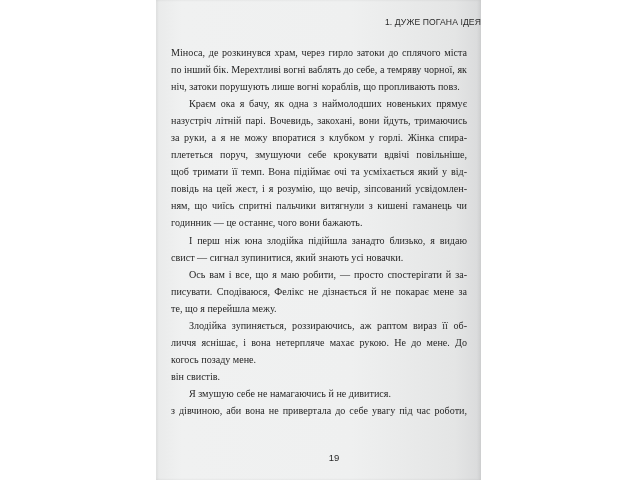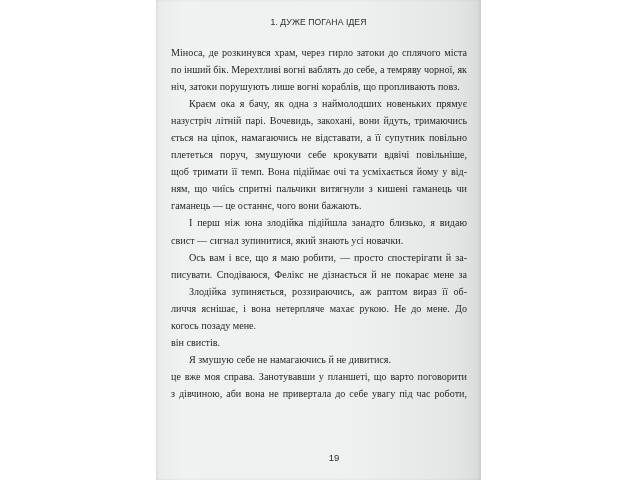--- a/index.html
+++ b/index.html
@@ -17,21 +17,21 @@
     width: 325px;
     height: 480px;
     background: linear-gradient(90deg, #e9eaea 0%, #f0f1f1 8%, #eff0f0 60%, #e4e5e5 92%, #d9dadb 100%);
     box-shadow: inset -2px 0 3px rgba(0,0,0,0.06), inset 2px 0 2px rgba(0,0,0,0.04);
   }
   .chapter-title {
     position: absolute;
     left: 0;
     width: 325px;
     top: 17px;
-    text-align: center;
+    text-align: right;
     font-family: "Liberation Sans", sans-serif;
     font-size: 8.6px;
     letter-spacing: 0.1px;
     color: #2a2a2a;
   }
   .body {
     position: absolute;
     left: 15px;
     top: 44px;
     width: 296px;
@@ -70,31 +70,32 @@
 <body>
 
 <div class="page">
   <div class="chapter-title">1. ДУЖЕ ПОГАНА ІДЕЯ</div>
   <div class="body" id="page-body">
       <span class="line">Міноса, де розкинувся храм, через гирло затоки до сплячого міста</span>
       <span class="line">по інший бік. Мерехтливі вогні ваблять до себе, а темряву чорної, як</span>
       <span class="line last">ніч, затоки порушують лише вогні кораблів, що пропливають повз.</span>
       <span class="line indent">Краєм ока я бачу, як одна з наймолодших новеньких прямує</span>
       <span class="line">назустріч літній парі. Вочевидь, закохані, вони йдуть, тримаючись</span>
-      <span class="line">ється на ціпок, намагаючись не відставати, а її супутник повільно</span>
+      <span class="line">за руки, а я не можу впоратися з клубком у горлі. Жінка спира-</span>
       <span class="line">плететься поруч, змушуючи себе крокувати вдвічі повільніше,</span>
-      <span class="line">щоб тримати її темп. Вона підіймає очі та усміхається йому у від-</span>
+      <span class="line">щоб тримати її темп. Вона підіймає очі та усміхається який у від-</span>
+      <span class="line">повідь на цей жест, і я розумію, що вечір, зіпсований усвідомлен-</span>
       <span class="line">ням, що чиїсь спритні пальчики витягнули з кишені гаманець чи</span>
-      <span class="line last">гаманець — це останнє, чого вони бажають.</span>
+      <span class="line last">годинник — це останнє, чого вони бажають.</span>
       <span class="line indent">І перш ніж юна злодійка підійшла занадто близько, я видаю</span>
       <span class="line last">свист — сигнал зупинитися, який знають усі новачки.</span>
       <span class="line indent">Ось вам і все, що я маю робити, — просто спостерігати й за-</span>
       <span class="line">писувати. Сподіваюся, Фелікс не дізнається й не покарає мене за</span>
+      <span class="line last">те, що я перейшла межу.</span>
       <span class="line indent">Злодійка зупиняється, роззираючись, аж раптом вираз її об-</span>
       <span class="line">личчя яснішає, і вона нетерпляче махає рукою. Не до мене. До</span>
       <span class="line last">когось позаду мене.</span>
       <span class="line last">він свистів.</span>
       <span class="line indent last">Я змушую себе не намагаючись й не дивитися.</span>
-      <span class="line">це вже моя справа. Занотувавши у планшеті, що варто поговорити</span>
       <span class="line">з дівчиною, аби вона не привертала до себе увагу під час роботи,</span>
     </div>
   <div class="page-number">19</div>
 </div>
 
 </body></html>

